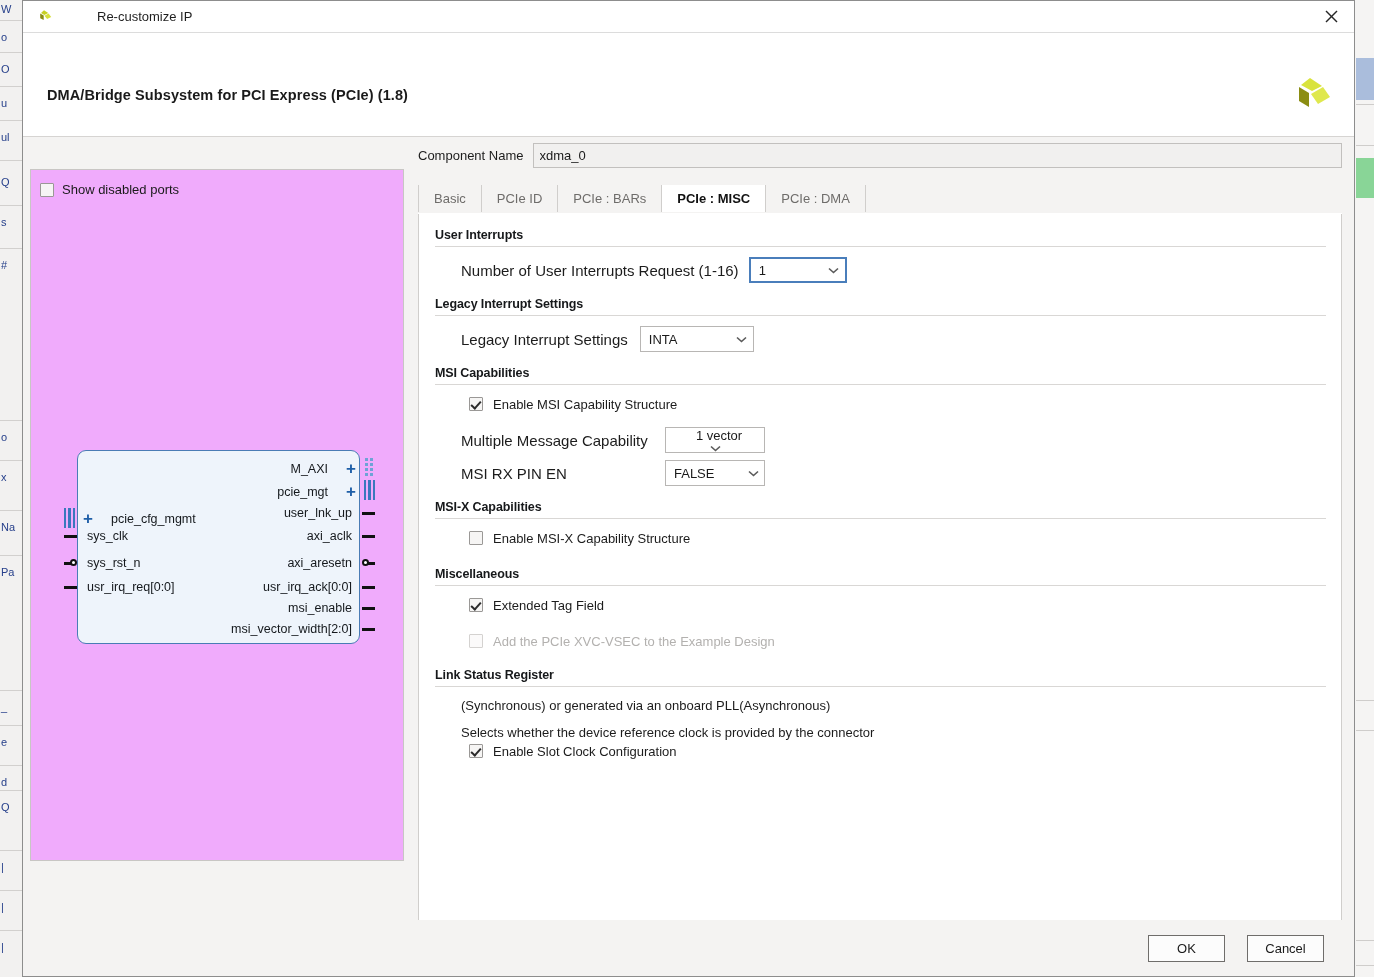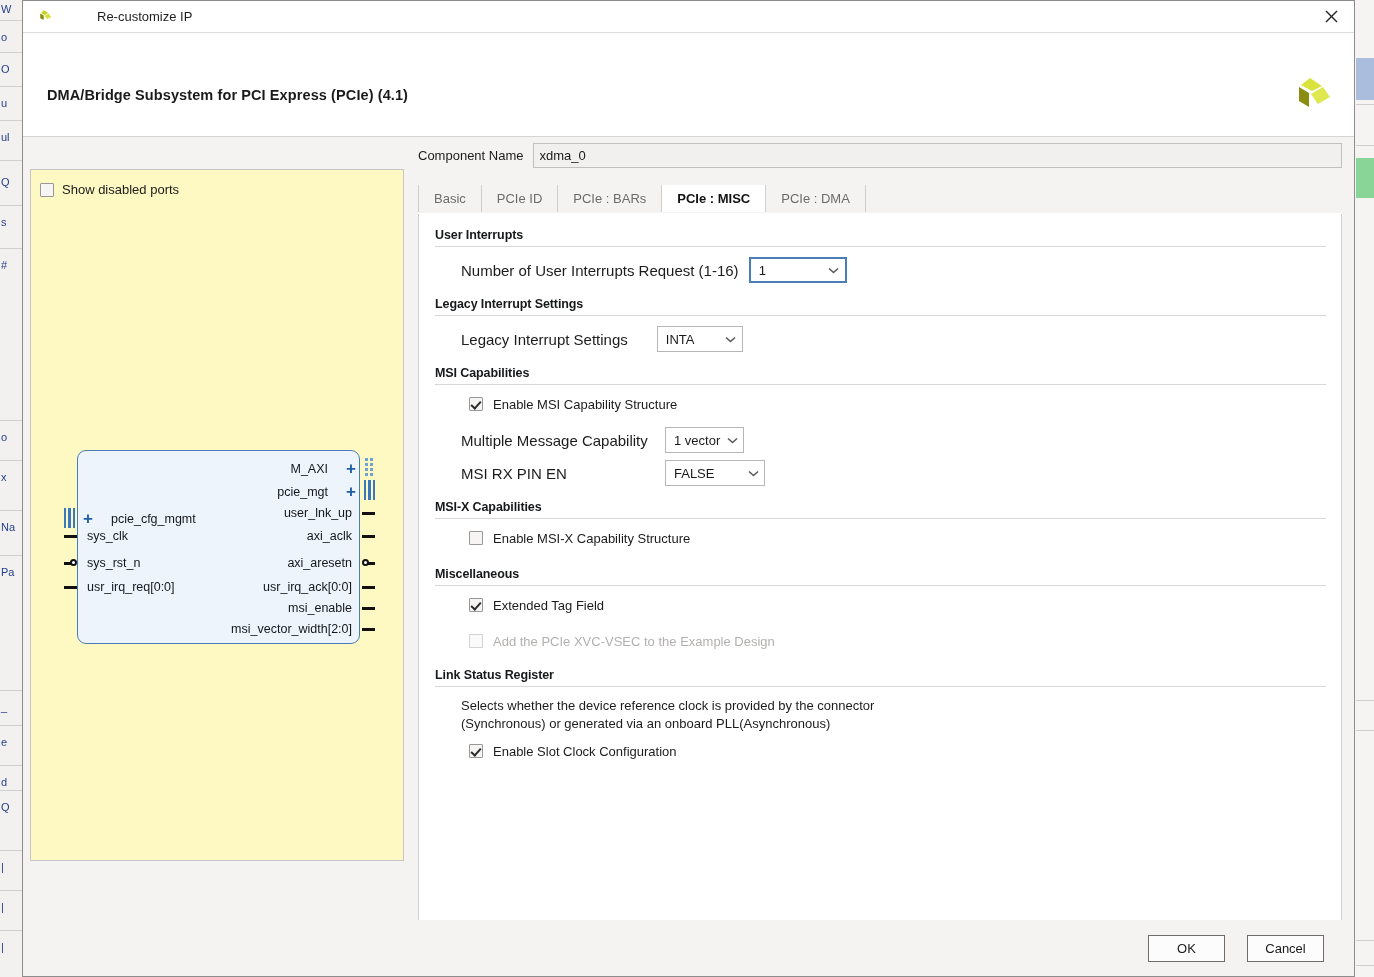--- a/index.html
+++ b/index.html
@@ -108,21 +108,21 @@
     flex: 1 1 auto;
     position: relative;
     background: #f4f3f2;
   }
 
   
   #portpanel {
     position: absolute;
     left: 7px; top: 32px;
     width: 374px; height: 692px;
-    background: #fef9c3;
+    background: #f0abfc;
     border: 1px solid #c8c6c4;
     box-sizing: border-box;
   }
   #showports {
     position: absolute; left: 9px; top: 12px;
     display: flex; align-items: center; gap: 8px; cursor: default;
   }
   #showports .cb-label { font-size: 13px; }
 
   
@@ -437,21 +437,21 @@
     <span class="tb-text">Re-customize IP</span>
     <div id="close-btn">
       <svg width="13" height="13" viewBox="0 0 13 13">
         <line x1="1" y1="1" x2="12" y2="12" stroke="#262626" stroke-width="1.4"></line>
         <line x1="12" y1="1" x2="1" y2="12" stroke="#262626" stroke-width="1.4"></line>
       </svg>
     </div>
   </div>
 
   <div id="headerband">
-    <div id="ip-title">DMA/Bridge Subsystem for PCI Express (PCIe) (4.1)</div>
+    <div id="ip-title">DMA/Bridge Subsystem for PCI Express (PCIe) (1.8)</div>
     <span id="xlogo">
       <svg viewBox="0 0 44 40" width="44" height="40">
         <polygon points="22,3 34,11 24,16 13,10" fill="#d9e33c"></polygon>
         <polygon points="11,12 21,18 21,32 11,26" fill="#8b8d13"></polygon>
         <polygon points="23,19 35,12 42,22 30,29" fill="#dfe84e"></polygon>
       </svg>
     </span>
     <div id="toolrow">
       <div class="toolitem">
         <span>
@@ -576,42 +576,42 @@
                   </svg>
                 </span>
               </div>
             </div>
           </div>
 
           <div class="section">
             <div class="sec-title">Legacy Interrupt Settings</div>
             <div class="field-row">
               <span class="field-label">Legacy Interrupt Settings</span>
-              <div class="combo" style="width:86px; margin-left:29px;justify-content:flex-end;">
+              <div class="combo" style="width:114px; margin-left:12px;justify-content:flex-end;">
                 <span class="cval">INTA</span>
                 <span class="caret">
                   <svg width="11" height="7" viewBox="0 0 11 7">
                     <polyline points="1,1.5 5.5,5.5 10,1.5" fill="none" stroke="#5a5a5a" stroke-width="1.6"></polyline>
                   </svg>
                 </span>
               </div>
             </div>
           </div>
 
           <div class="section">
             <div class="sec-title">MSI Capabilities</div>
 
             <div class="check-row" style="margin-bottom:14px;">
               <span class="checkbox checked"></span>
               <span class="cb-label">Enable MSI Capability Structure</span>
             </div>
 
             <div class="field-row" style="margin-bottom:7px;">
               <span class="field-label" style="width:204px;">Multiple Message Capability</span>
-              <div class="combo" style="width:79px;">
+              <div class="combo" style="width:100px;flex-direction:column;">
                 <span class="cval">1 vector</span>
                 <span class="caret">
                   <svg width="11" height="7" viewBox="0 0 11 7">
                     <polyline points="1,1.5 5.5,5.5 10,1.5" fill="none" stroke="#5a5a5a" stroke-width="1.6"></polyline>
                   </svg>
                 </span>
               </div>
             </div>
 
             <div class="field-row">
@@ -645,22 +645,22 @@
 
             <div class="check-row disabled" style="margin-bottom:18px;">
               <span class="checkbox disabled"></span>
               <span class="cb-label">Add the PCIe XVC-VSEC to the Example Design</span>
             </div>
 
           </div>
 
           <div class="section">
             <div class="sec-title">Link Status Register</div>
+            <div class="desc" style="margin-bottom:9px;">(Synchronous) or generated via an onboard PLL(Asynchronous)</div>
             <div class="desc" style="margin-bottom:0;">Selects whether the device reference clock is provided by the connector</div>
-            <div class="desc" style="margin-bottom:9px;">(Synchronous) or generated via an onboard PLL(Asynchronous)</div>
             <div class="check-row" style="margin-bottom:4px;">
               <span class="checkbox checked"></span>
               <span class="cb-label">Enable Slot Clock Configuration</span>
             </div>
           </div>
 
         </div>
       </div>
     </div>
 

